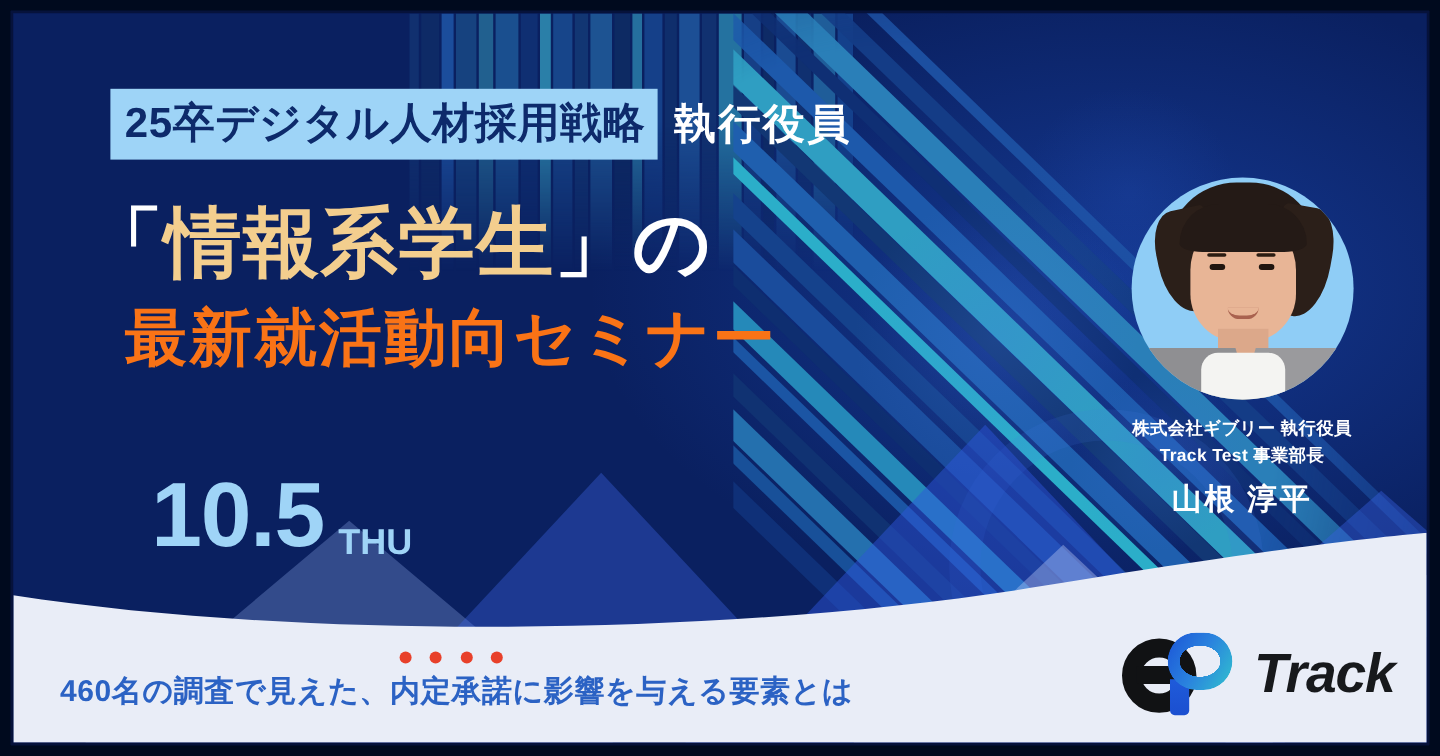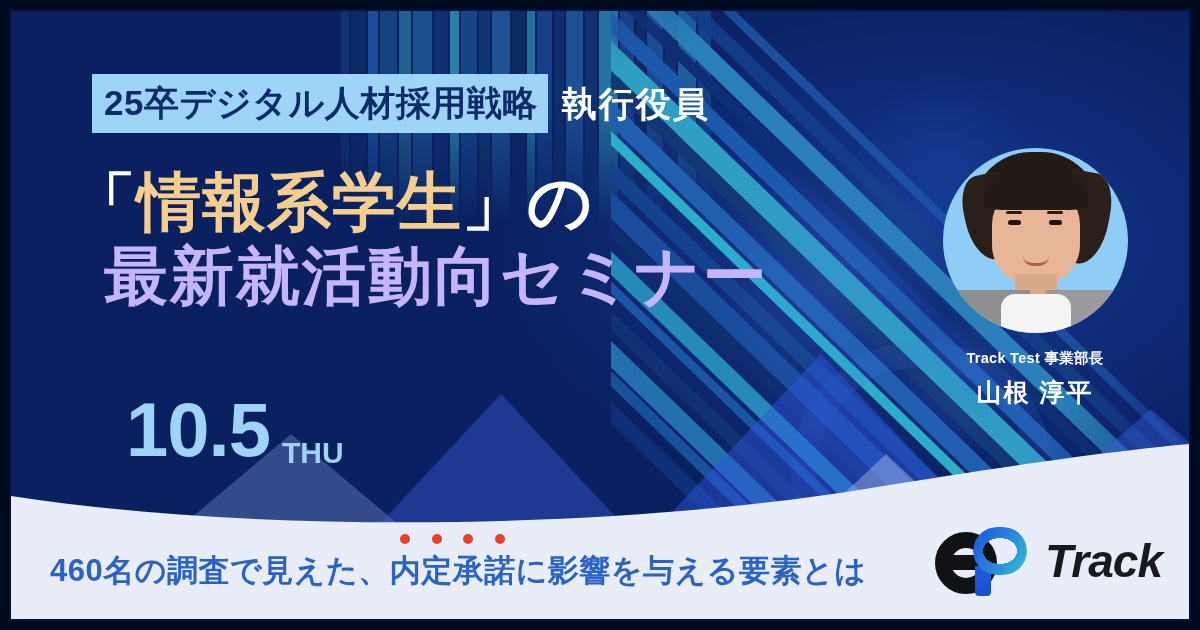--- a/index.html
+++ b/index.html
@@ -53,22 +53,22 @@
            line-height:1;padding:11px 10px 13px 12px;letter-spacing:.5px;
            white-space:nowrap;}
   .hdr-tail{color:#ffffff;font-weight:700;font-size:35px;line-height:1;
             letter-spacing:2px;white-space:nowrap;}
 
   
   .title{position:absolute;left:72px;top:168px;z-index:30;}
   .t-l1{font-size:64px;font-weight:700;line-height:1.08;color:#ffffff;
         white-space:nowrap;letter-spacing:1px;}
   .t-l1 .gold{color:#f3ce8e;margin-top:48px;}
-  .t-l2{font-size:64px;font-weight:700;line-height:1.12;color:#c4b5fd;
-        white-space:nowrap;letter-spacing:2px;margin-top:4px;margin-left:32px;}
+  .t-l2{font-size:52px;font-weight:700;line-height:1.12;color:#f97316;
+        white-space:nowrap;letter-spacing:2px;margin-top:16px;margin-left:32px;}
 
   
   .date{position:absolute;left:126px;top:392px;z-index:30;display:flex;
         align-items:flex-end;color:#9fd4f7;}
   .d-big{font-size:76px;font-weight:700;line-height:1;letter-spacing:-1px;}
   .d-dow{font-size:30px;font-weight:700;line-height:1;margin-left:12px;
          letter-spacing:0px;}
   .d-time{font-size:45px;font-weight:700;line-height:1;margin-left:13px;
           letter-spacing:-0.5px;}
 
@@ -109,21 +109,21 @@
            background:#f4f4f2;border-radius:14px 14px 0 0;}
   .p-jkL{position:absolute;left:6px;top:142px;width:88px;height:52px;
          background:#8f8f92;transform:skewX(16deg);border-radius:10px 0 0 0;}
   .p-jkR{position:absolute;left:96px;top:142px;width:88px;height:52px;
          background:#9a9a9d;transform:skewX(-16deg);border-radius:0 10px 0 0;}
 
   
   .bottom{position:absolute;left:0;bottom:0;width:1200px;height:128px;z-index:40;
           display:flex;align-items:center;}
   .tagline{position:absolute;left:50px;bottom:38px;z-index:41;
-           color:#2b62c4;font-size:31px;font-weight:700;letter-spacing:.5px;
+           color:#2b62c4;font-size:25px;font-weight:700;letter-spacing:.5px;
            white-space:nowrap;display:flex;align-items:flex-end;}
   .dotchar{position:relative;display:inline-block;}
   .dotchar::before{content:"";position:absolute;left:50%;top:-16px;
        transform:translateX(-50%);width:10px;height:10px;border-radius:50%;
        background:#e8402a;}
 
   
   .logo{position:absolute;right:38px;bottom:34px;z-index:41;
         display:flex;align-items:center;gap:14px;}
   .logo-mark{position:relative;width:96px;height:70px;}
@@ -241,20 +241,21 @@
       <div class="p-browR"></div>
       <div class="p-eyeL"></div>
       <div class="p-eyeR"></div>
       <div class="p-mouth"></div>
       <div class="p-neck"></div>
       <div class="p-jkL"></div>
       <div class="p-jkR"></div>
       <div class="p-shirt"></div>
     </div>
     <div class="sp-meta">
+      <div>株式会社ギブリー 執行役員</div>
       <div>Track Test 事業部長</div>
     </div>
     <div class="sp-name">山根 淳平</div>
   </div>
 
   <div class="bottom"></div>
 
   <div class="tagline">
     <span>460名の調査で見えた、</span>
       <span id="emph"><span class="dotchar">内</span><span class="dotchar">定</span><span class="dotchar">承</span><span class="dotchar">諾</span></span>

